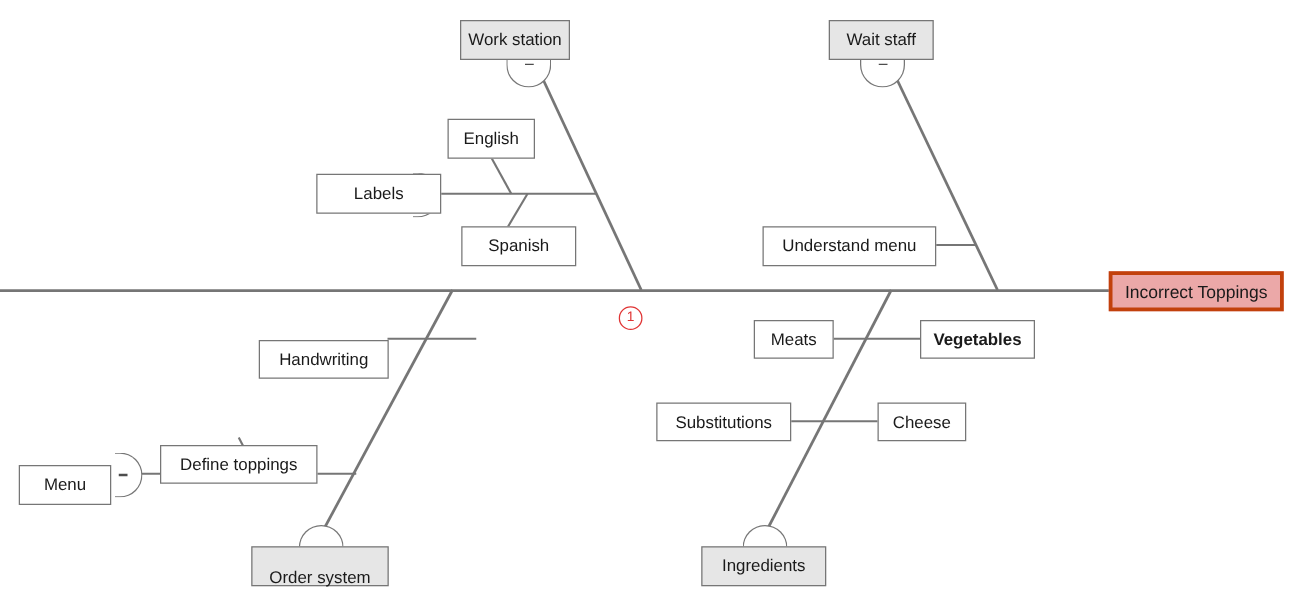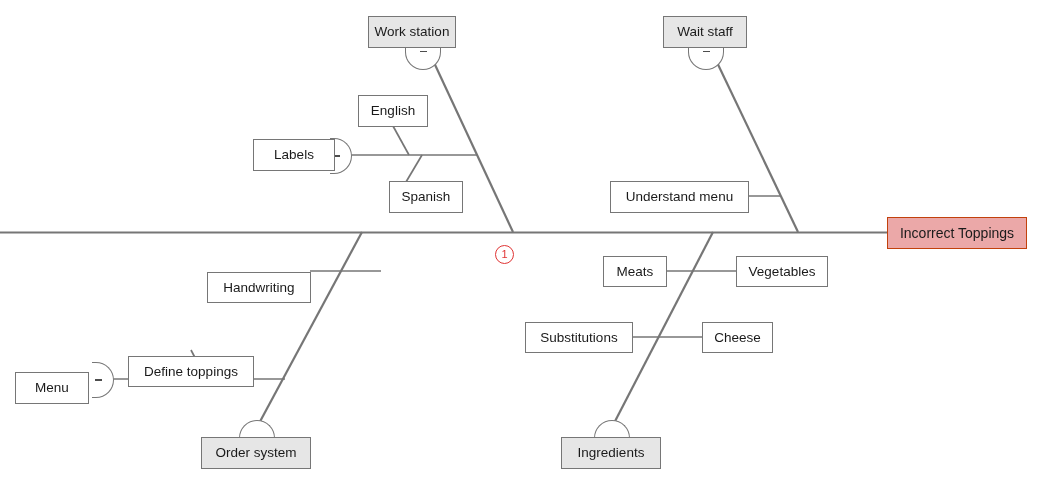--- a/index.html
+++ b/index.html
@@ -39,21 +39,21 @@
     line-height: 1;
     white-space: nowrap;
     z-index: 3;
   }
   .node.cat {
     background: #e6e6e6;
     border-color: #767676;
   }
   .node.head {
     background: #eba8a8;
-    border: 1px solid #c2410c;
+    border: 3px solid #c2410c;
     font-size: 14px;
   }
   .node.icon-node {
     justify-content: flex-start;
     padding-left: 9px;
     gap: 8px;
   }
   .note-icon {
     width: 15px;
     height: 13px;
@@ -183,43 +183,43 @@
   <div class="node cat" style="left:663px; top:16px; width:84px; height:32px;">
     <span>Wait staff</span>
   </div>
   <div class="handle down" style="left:688px; top:47px;">
     <span class="minus"></span>
   </div>
 
   <div class="handle up" style="left:239px; top:420px;">
     <span class="minus"></span>
   </div>
-  <div class="node cat" style="left:201px; top:437px; width:110px; height:32px;">
+  <div class="node cat" style="left:201px; top:437px; width:110px; height:32px;align-items:flex-end;">
     <span>Order system</span>
   </div>
 
   <div class="handle up" style="left:594px; top:420px;">
     <span class="minus"></span>
   </div>
   <div class="node cat" style="left:561px; top:437px; width:100px; height:32px;">
     <span>Ingredients</span>
   </div>
 
-  <div class="node" style="left:253px; top:139px; width:82px; height:32px;">
+  <div class="node" style="left:253px; top:139px; width:100px; height:32px;">
     <span>Labels</span>
   </div>
   <div class="handle right" style="left:330px; top:138px;">
     <span class="minus"></span>
   </div>
 
   <div class="node" style="left:358px; top:95px; width:70px; height:32px;">
     <span>English</span>
   </div>
 
-  <div class="node" style="left:369px; top:181px; width:74px; height:32px;margin-left:20px;">
+  <div class="node" style="left:369px; top:181px; width:92px; height:32px;">
     <span>Spanish</span>
   </div>
 
   <div class="node" style="left:610px; top:181px; width:139px; height:32px;">
     <span>Understand menu</span>
   </div>
 
   <div class="node" style="left:207px; top:256px; width:104px; height:31px;margin-top:16px;">
     <span>Handwriting</span>
   </div>
@@ -236,21 +236,21 @@
   </div>
 
   <div class="node" style="left:128px; top:320px; width:126px; height:31px;margin-top:36px;">
     <span>Define toppings</span>
   </div>
 
   <div class="node" style="left:603px; top:256px; width:64px; height:31px;">
     <span>Meats</span>
   </div>
 
-  <div class="node" style="left:736px; top:256px; width:92px; height:31px;">
+  <div class="node" style="left:736px; top:256px; width:92px; height:31px;font-weight:bold;">
     <span>Vegetables</span>
   </div>
 
   <div class="node" style="left:525px; top:322px; width:108px; height:31px;">
     <span>Substitutions</span>
   </div>
 
   <div class="node" style="left:702px; top:322px; width:71px; height:31px;">
     <span>Cheese</span>
   </div>

